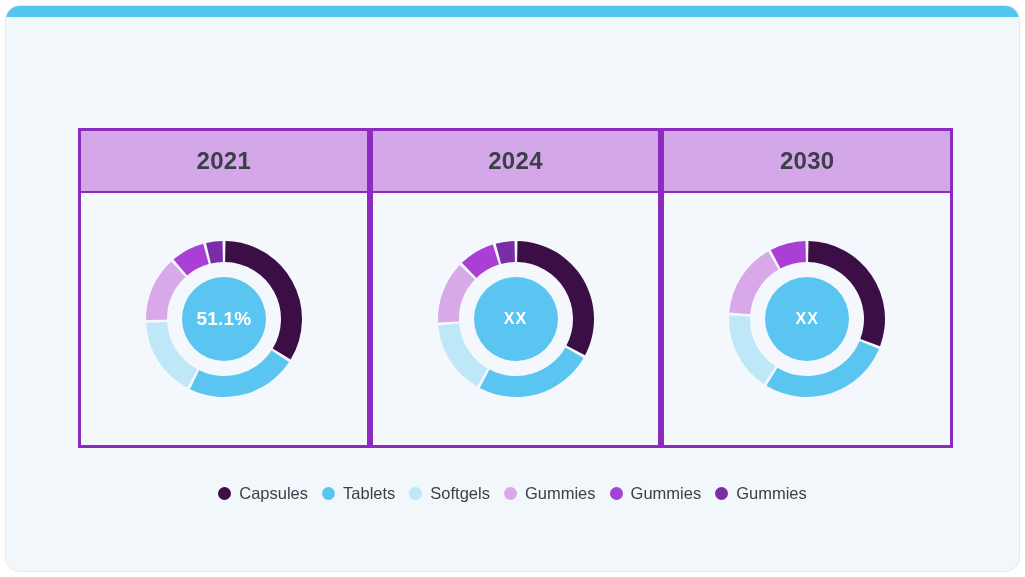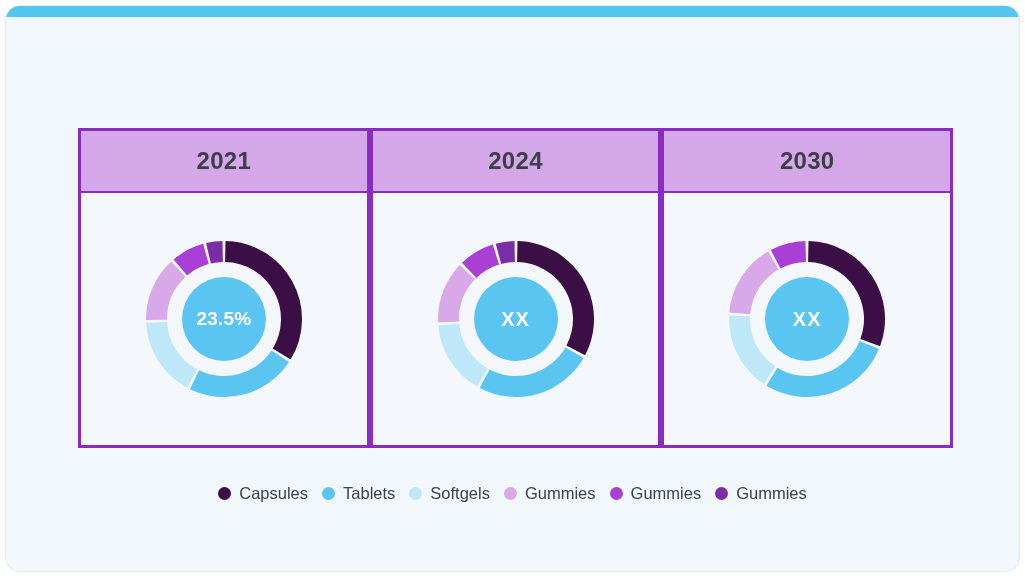--- a/index.html
+++ b/index.html
@@ -207,21 +207,21 @@
     height: 172px;
     display: flex;
     align-items: center;
     justify-content: center;
     font-size: 19px;
     font-weight: bold;
     color: #ffffff;
     pointer-events: none;
     letter-spacing: 0.2px;
   }
-  .donut-center-label.small { font-size: 20px; letter-spacing: 1px; }
+  .donut-center-label.small { font-size: 16px; letter-spacing: 1px; }
 
   
   .legend {
     position: absolute;
     left: 0;
     top: 478px;
     width: 1013px;
     display: flex;
     align-items: center;
     justify-content: center;
@@ -263,21 +263,21 @@
           <div class="donut-wrap">
             <svg class="donut-svg" viewBox="0 0 172 172">
                 <path d="M 87.4974005071758 8.014374454511753 A 78 78 0 0 1 152.64778875035898 126.52249072660175 L 134.70415331757002 115.61258937713204 A 57 57 0 0 0 87.0942542167823 29.01050440906628 Z" fill="#3B0F46"></path>
                 <path d="M 151.0430941212391 129.05108485434053 A 78 78 0 0 1 51.929460507319206 156.16550675850405 L 61.10229806304096 137.27479340044528 A 57 57 0 0 0 133.5314918578286 117.46040816278732 Z" fill="#5BC5F2"></path>
                 <path d="M 49.26107326488604 154.8058955493781 A 78 78 0 0 1 8.099890139633487 89.94624932598369 L 29.072996640501387 88.88379758437269 A 57 57 0 0 0 59.15232277049365 136.28123136300707 Z" fill="#BEE7F7"></path>
                 <path d="M 8.00582116648475 86.9529260651493 A 78 78 0 0 1 33.30396380597849 28.492367728810336 L 47.49135816590736 43.97519180182294 A 57 57 0 0 0 29.004253929354235 86.6963690476091 Z" fill="#D9A8E8"></path>
                 <path d="M 35.550397198184164 26.511870283736314 A 78 78 0 0 1 65.15540666589595 10.836824649727404 L 70.76741256353935 31.07306416710849 A 57 57 0 0 0 49.13298256790381 42.52790520734577 Z" fill="#A93FD4"></path>
                 <path d="M 68.05612049932793 10.0920479233871 A 78 78 0 0 1 84.50259949282415 8.014374454511753 L 84.90574578321764 29.01050440906628 A 57 57 0 0 0 72.8871649802781 30.528804251705957 Z" fill="#7B2DA8"></path>
                 <circle cx="86" cy="86" r="42" fill="#5BC5F2"></circle>
               </svg>
-            <div class="donut-center-label">23.5%</div>
+            <div class="donut-center-label">51.1%</div>
           </div>
         </div>
       </div>
 
       <div class="card">
         <div class="card-header">
           <span class="card-year">2024</span>
         </div>
         <div class="card-body">
           <div class="donut-wrap">

